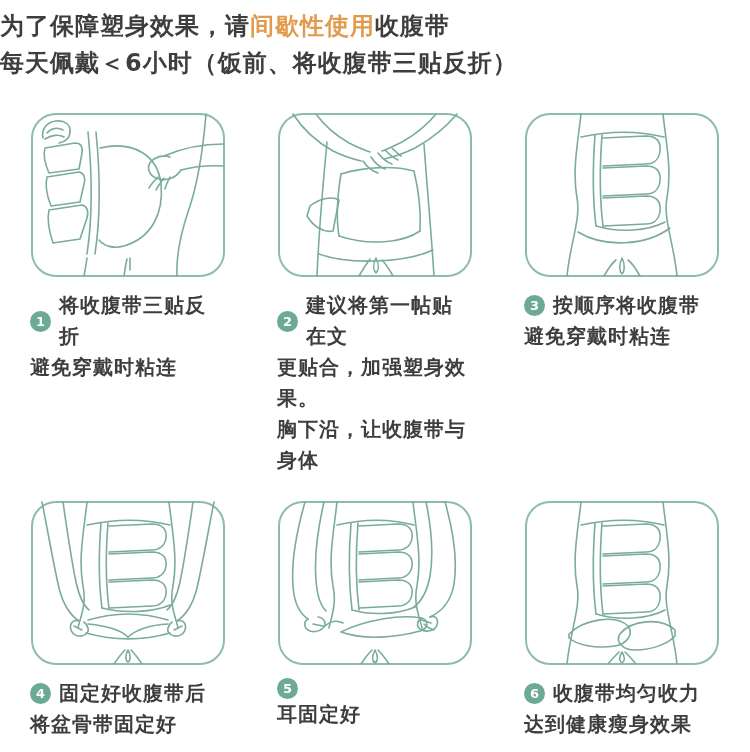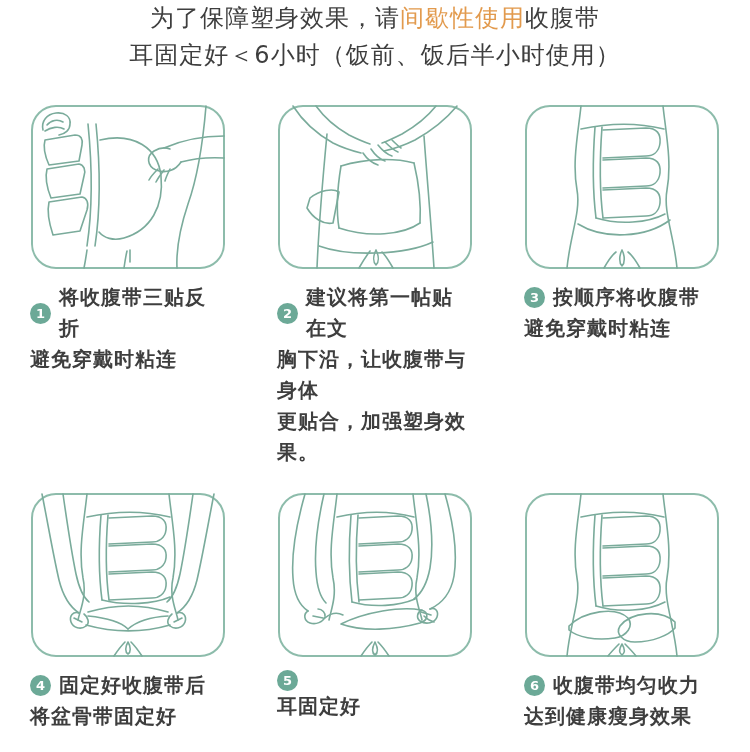--- a/index.html
+++ b/index.html
@@ -5,23 +5,24 @@
   * { margin:0; padding:0; box-sizing:border-box; }
   html, body { width:750px; }
   body {
     height:752px;
     background:#ffffff;
     font-family:"DejaVu Sans","Liberation Sans",sans-serif;
     color:#3e3e3e;
     overflow:hidden;
   }
   .header {
-    text-align:center;
+    padding-top:8px;
+    text-align:left;
     font-size:24px;
-    font-weight:normal;
+    font-weight:bold;
     line-height:37px;
     letter-spacing:1px;
   }
   .hl { color:#e29a4d; }
   .grid {
     display:grid;
     grid-template-columns:repeat(3,196px);
     column-gap:51px;
     row-gap:24px;
     padding:30px 26px 0 30px;
@@ -58,21 +59,21 @@
     font-weight:bold;
     display:flex; align-items:center; justify-content:center;
     letter-spacing:0;
   }
 </style>
 </head>
 <body>
 
 <div class="header">
   <div><span>为了保障塑身效果，请</span><span class="hl">间歇性使用</span><span>收腹带</span></div>
-  <div>耳固定好＜6小时（饭前、饭后半小时使用）</div>
+  <div>每天佩戴＜6小时（饭前、将收腹带三贴反折）</div>
 </div>
 
 <div class="grid">
 
   <div class="cell">
     <svg class="illus" viewBox="0 0 196 166">
       <rect class="frame" x="2" y="2" width="192" height="162" rx="24"></rect>
       <path d="M13,26 C11,17 17,10 26,9 C35,8 41,13 40,20 C40,26 35,30 29,31"></path>
       <path d="M17,21 C21,16 28,15 33,18"></path>
       <path d="M15,27 C21,23 29,22 34,25"></path>
@@ -125,22 +126,22 @@
       <path d="M42,142 C72,153 128,151 156,138"></path>
       <path d="M99,146 C96,152 96,158 99,161 C102,158 102,152 99,146"></path>
       <path d="M82,164 C86,157 90,151 93,147"></path>
       <path d="M116,164 C112,157 108,151 105,148"></path>
     </svg>
     <div class="caption">
       <div class="cap-first">
           <span class="badge">2</span>
           <span>建议将第一帖贴在文</span>
         </div>
+      <div class="cap-line">更贴合，加强塑身效果。</div>
       <div class="cap-line">胸下沿，让收腹带与身体</div>
-      <div class="cap-line">更贴合，加强塑身效果。</div>
     </div>
   </div>
 
   <div class="cell">
     <svg class="illus" viewBox="0 0 196 166">
       <rect class="frame" x="2" y="2" width="192" height="162" rx="24"></rect>
       <path d="M57,2 C54,30 48,58 53,86 C57,107 46,132 43,164"></path>
       <path d="M139,2 C142,30 148,58 143,86 C139,107 150,132 153,164"></path>
       <path d="M57,25 C85,19 115,19 140,25"></path>
       <path d="M71,23 C69,50 68,82 72,114"></path>

